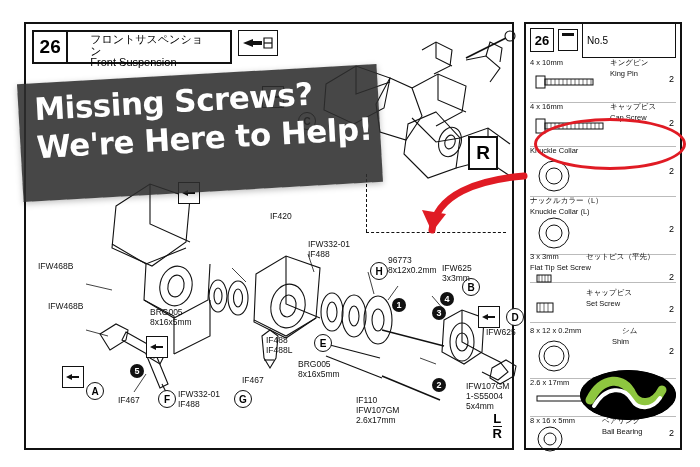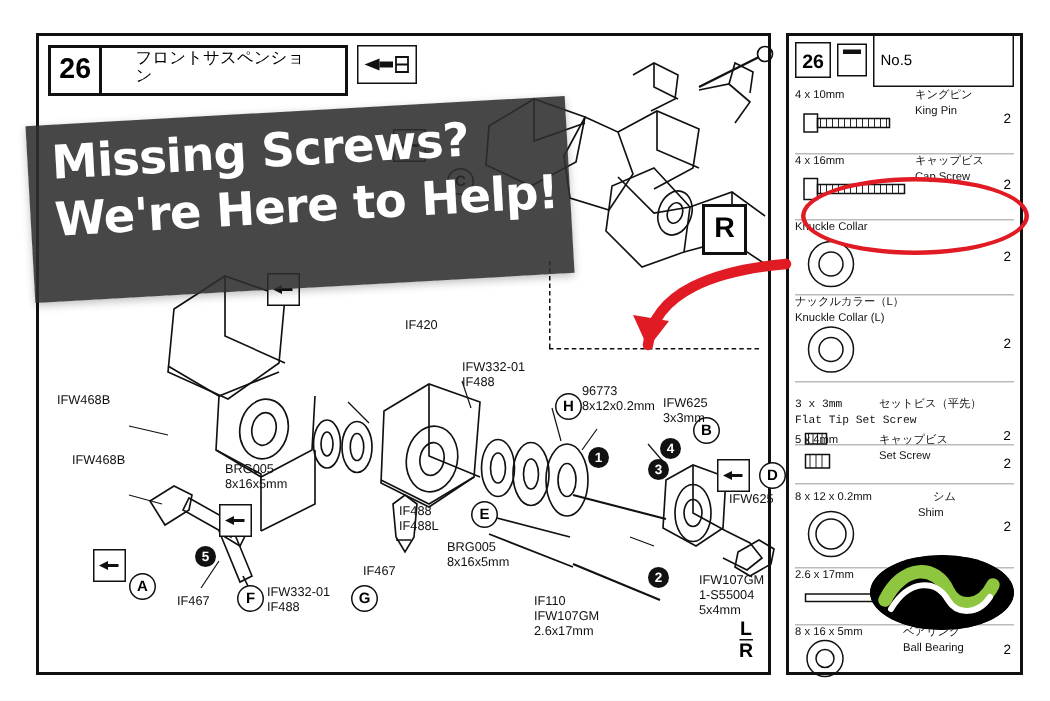--- a/index.html
+++ b/index.html
@@ -135,20 +135,21 @@
 <body>
 
 <div class="page">
 
   <div class="left-panel">
 
     <div class="step-header">
       <div class="step-num">26</div>
       <div class="step-titles">
         <div class="jp">フロントサスペンション</div>
+        <div class="en">Front Suspension</div>
       </div>
     </div>
 
     <div class="hdr-icon">
       <svg width="34" height="18" viewBox="0 0 34 18">
         <path d="M2 9 L12 5 L12 13 Z" fill="#111"></path>
         <rect x="12" y="7" width="9" height="4" fill="#111"></rect>
         <path d="M23 4 h8 v10 h-8 z" fill="none" stroke="#111" stroke-width="1.2"></path>
         <path d="M23 9 h8" stroke="#111" stroke-width="1.2"></path>
       </svg>
@@ -363,33 +364,32 @@
     <div class="part-row" style="top:172px;height:58px;">
       <div style="position:absolute;left:0;top:0;" class="part-jp">ナックルカラー（L）</div>
       <div style="position:absolute;left:0;top:11px;" class="part-en">Knuckle Collar (L)</div>
       <svg width="50" height="40" style="position:absolute;left:6px;top:20px;">
         <circle cx="18" cy="17" r="15" fill="none" stroke="#111"></circle>
         <circle cx="18" cy="17" r="8" fill="none" stroke="#111"></circle>
       </svg>
       <div class="qty" style="top:28px;">2</div>
     </div>
 
-    <div class="part-row" style="top:242px;height:30px;font-family:Liberation Mono, monospace;">
+    <div class="part-row" style="top:228px;height:30px;">
       <div class="part-spec">3 x 3mm</div>
       <div style="position:absolute;left:56px;top:0px;" class="part-jp">セットビス（平先）</div>
       <div style="position:absolute;left:0;top:11px;" class="part-en">Flat Tip Set Screw</div>
       <svg width="24" height="14" style="position:absolute;left:6px;top:20px;">
         <rect x="1" y="3" width="14" height="7" fill="none" stroke="#111"></rect>
         <path d="M3 3 v7 M6 3 v7 M9 3 v7 M12 3 v7" stroke="#111" stroke-width="0.6"></path>
       </svg>
       <div class="qty" style="top:20px;">2</div>
     </div>
 
     <div class="part-row" style="top:264px;height:34px;">
-      <div class="part-spec">5 x 4mm</div>
       <div style="position:absolute;left:56px;top:0px;" class="part-jp">キャップビス</div>
       <div style="position:absolute;left:56px;top:11px;" class="part-en">Set Screw</div>
       <svg width="24" height="16" style="position:absolute;left:6px;top:12px;">
         <rect x="1" y="3" width="16" height="9" fill="none" stroke="#111"></rect>
         <path d="M4 3 v9 M8 3 v9 M12 3 v9" stroke="#111" stroke-width="0.6"></path>
       </svg>
       <div class="qty" style="top:16px;">2</div>
     </div>
 
     <div class="part-row" style="top:302px;height:52px;">

